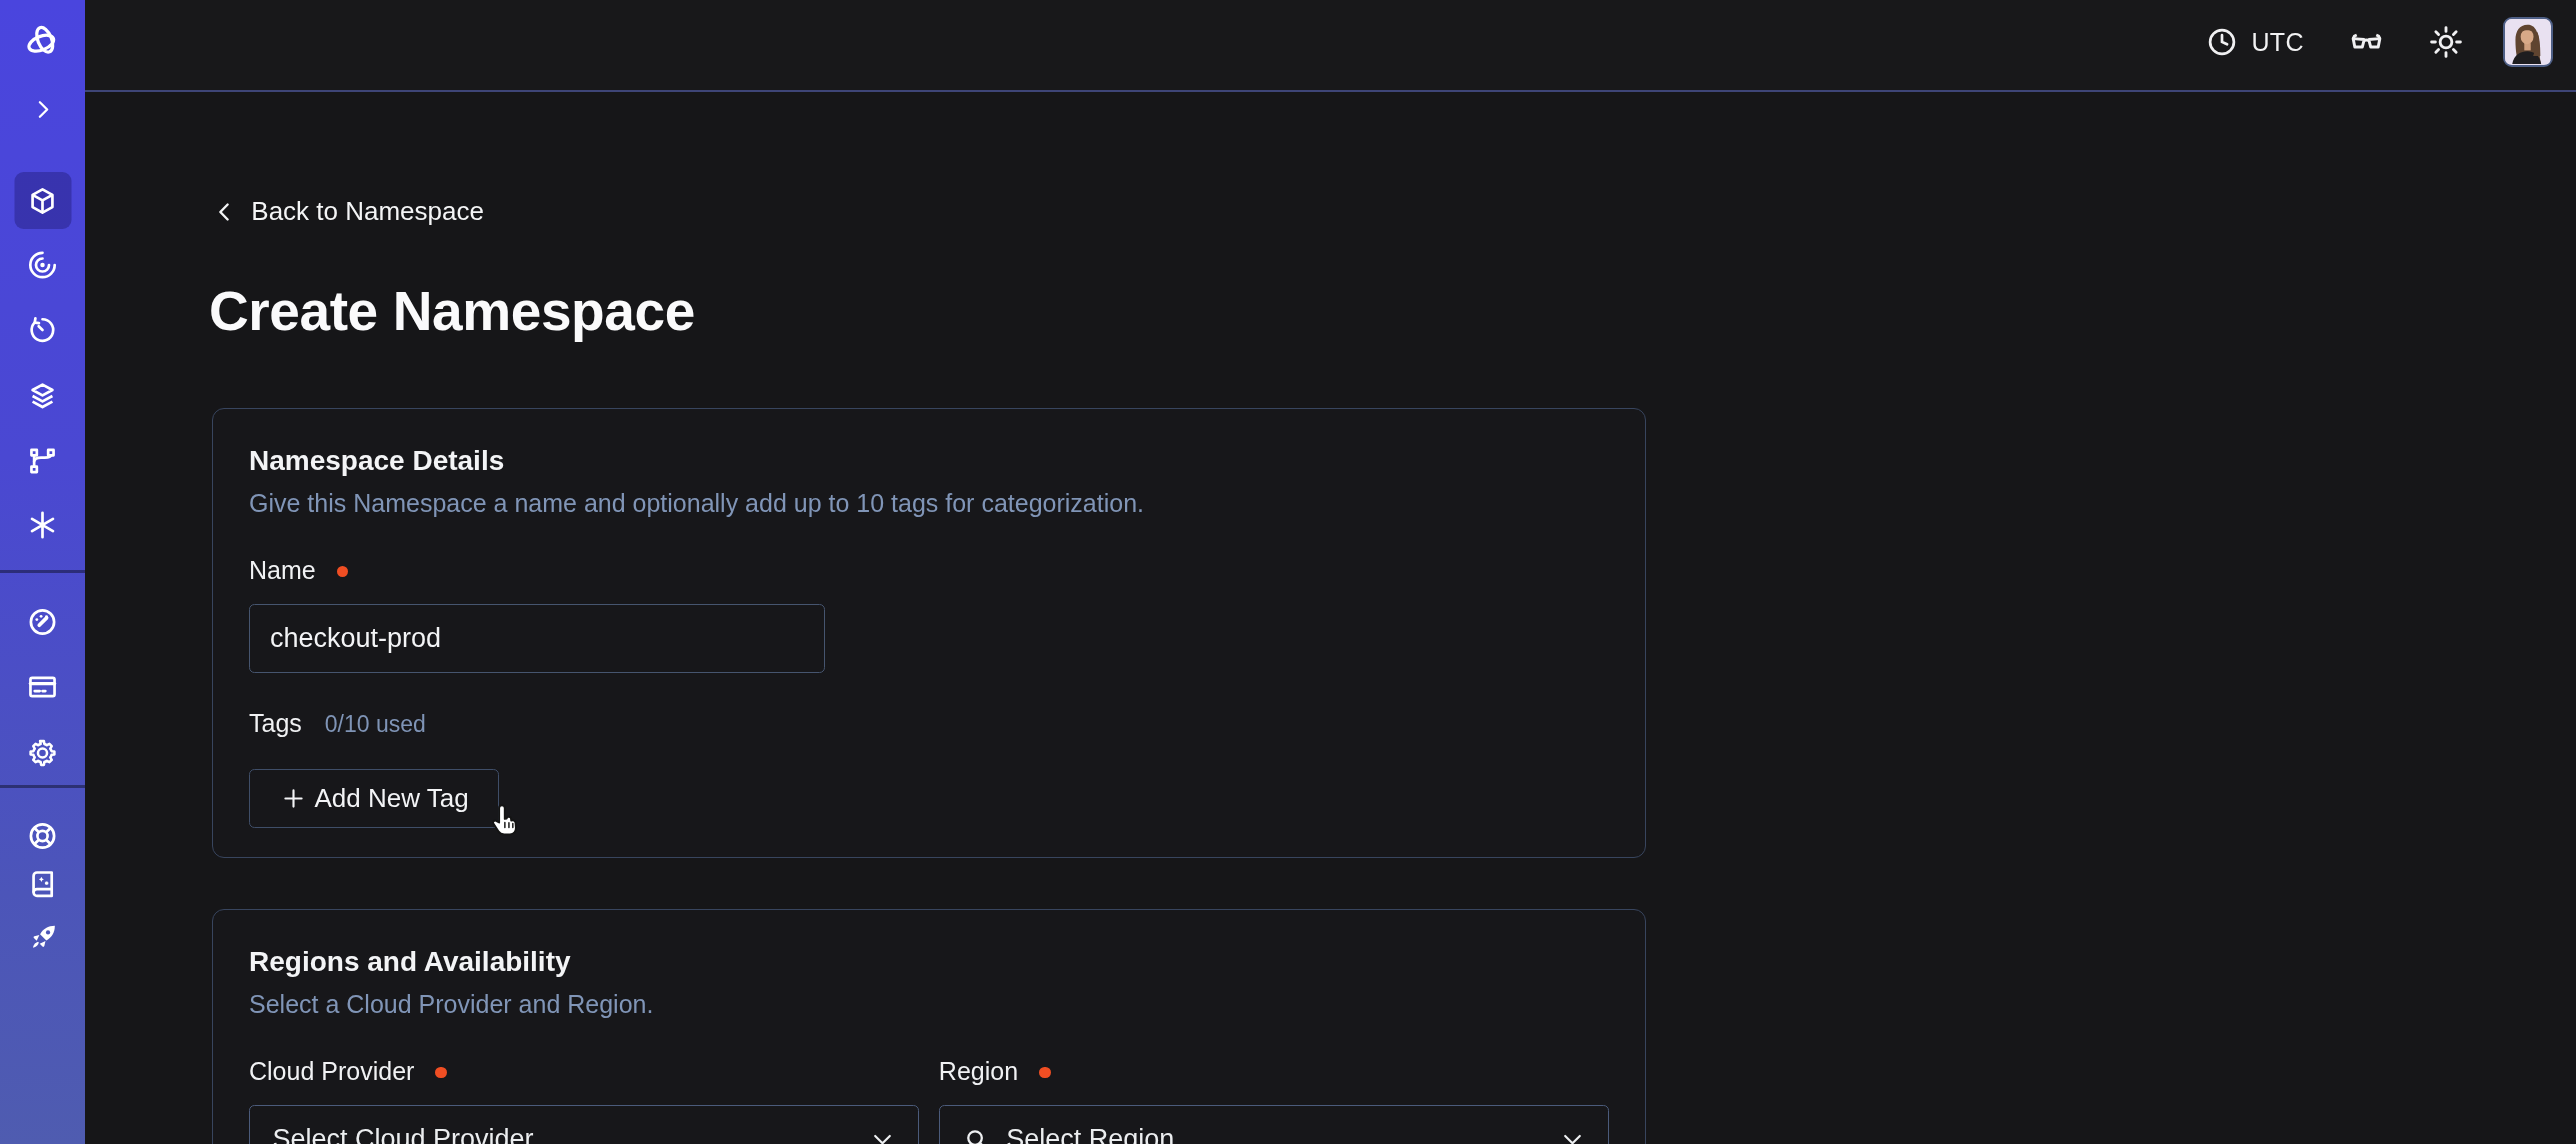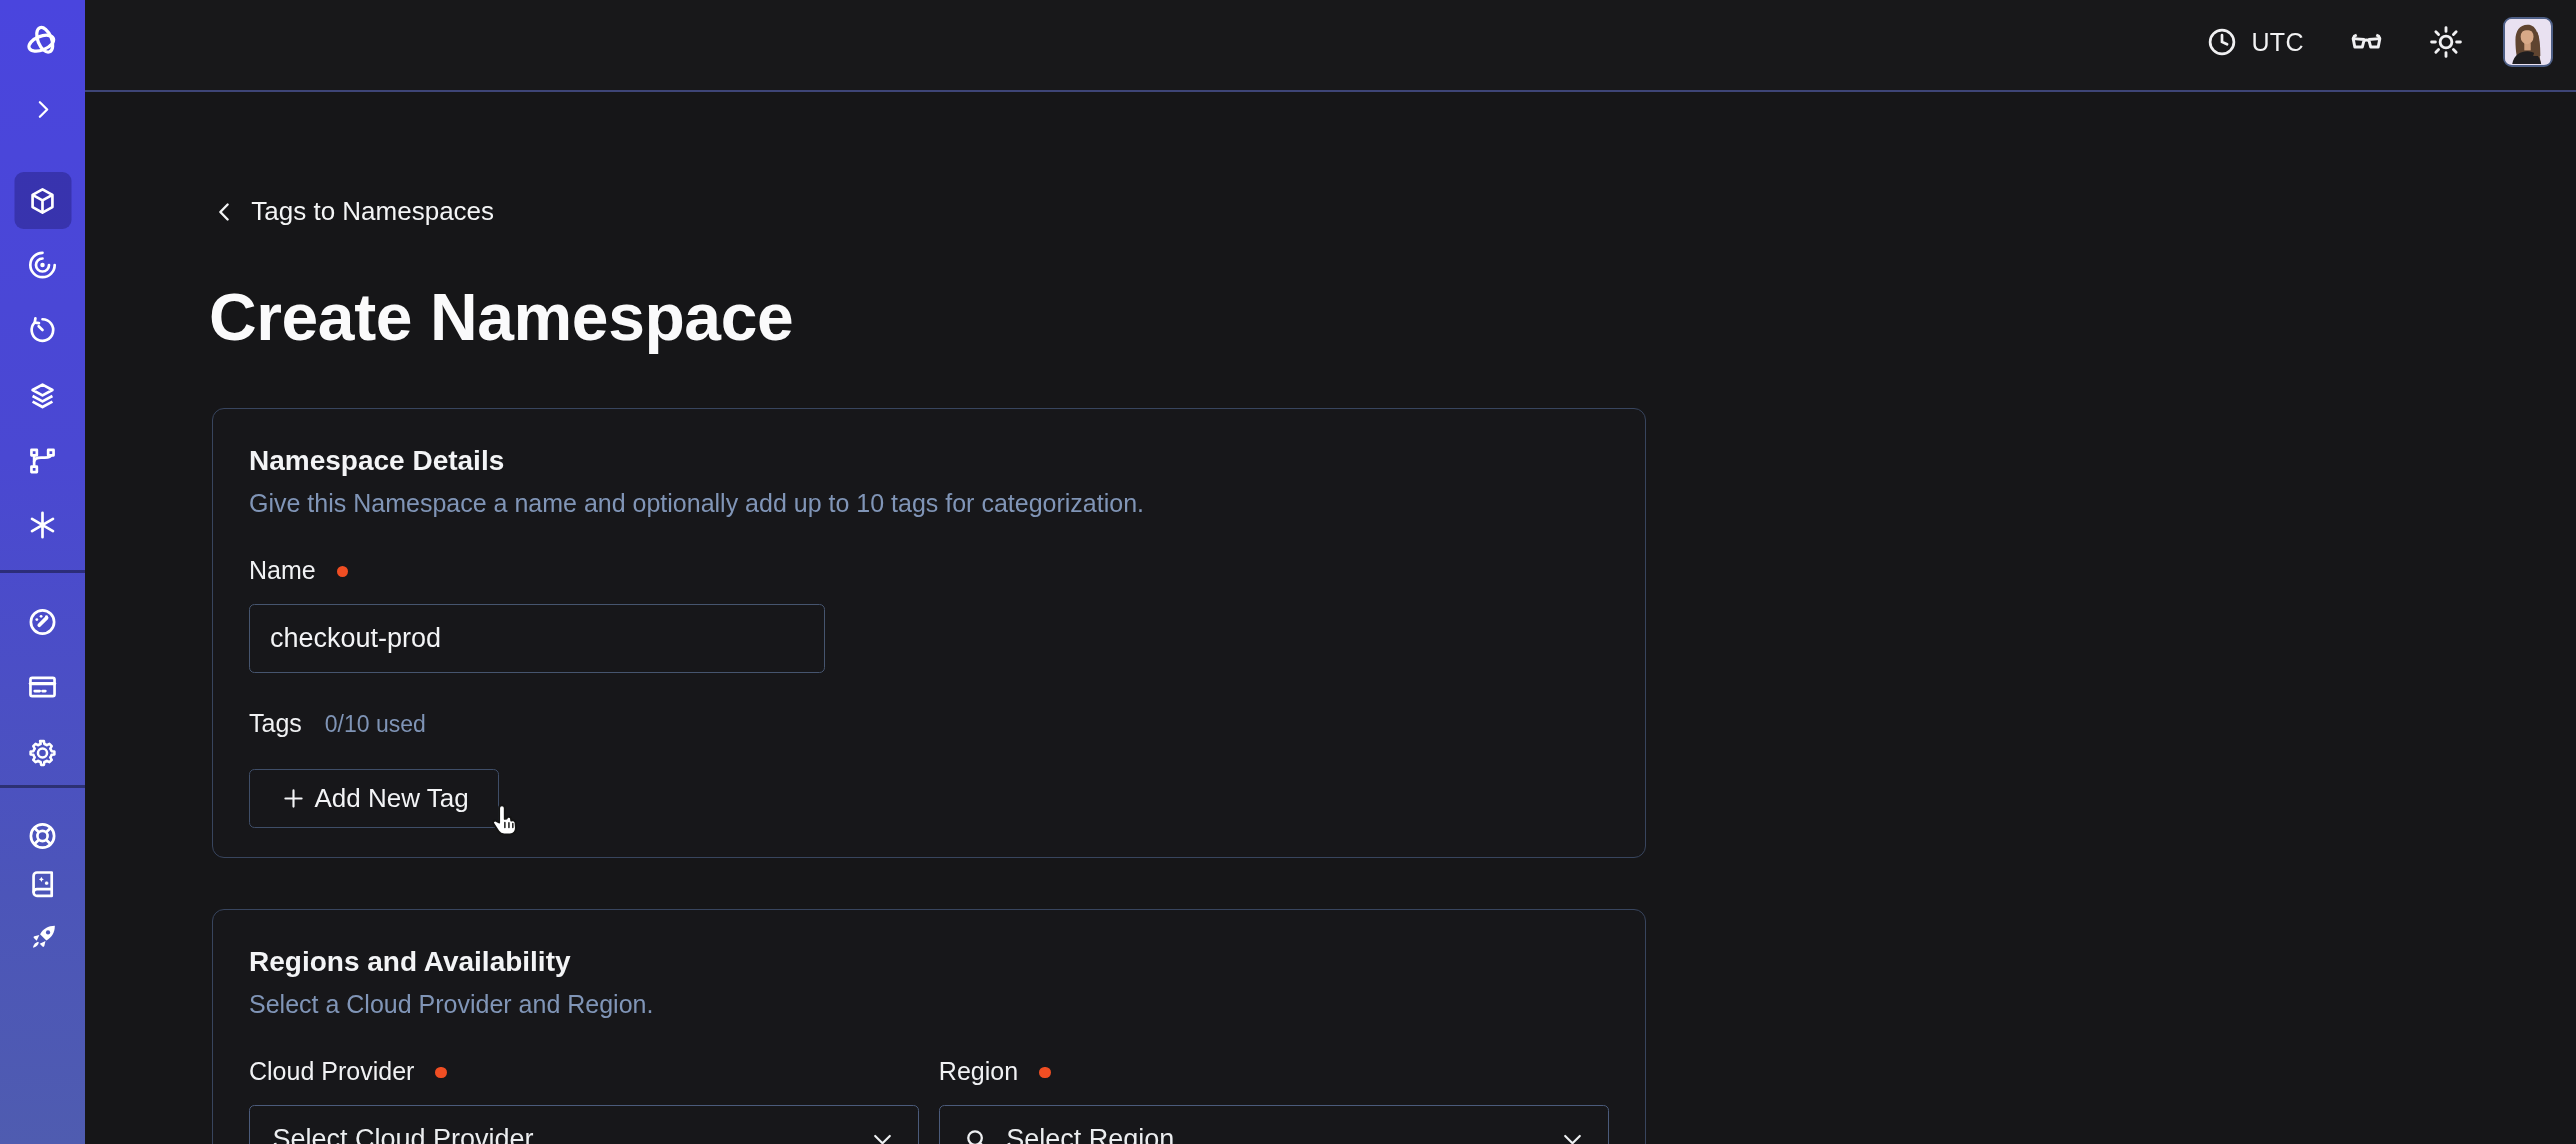--- a/index.html
+++ b/index.html
@@ -44,21 +44,21 @@
   .nav-btn.active { background:rgba(23,16,94,0.35); }
   .side-divider { position:absolute; left:0; right:0; height:2.7px; background:rgba(14,16,40,0.5); }
 
   
   .back-row {
     position:absolute; left:212px; top:196px; display:flex; align-items:center; gap:14.3px;
     color:#f4f5f6; font-size:26px; font-weight:500; cursor:pointer;
   }
   .page-title {
     position:absolute; left:209px; top:279px;
-    font-size:66px; font-weight:600; letter-spacing:-0.4px; color:#fafafb;
+    font-size:55px; font-weight:600; letter-spacing:-0.4px; color:#fafafb;
   }
   .card {
     position:absolute; left:212px; width:1434px;
     background:#17171a; border:1.8px solid #38455e; border-radius:12px;
     padding:36px;
   }
   .card-details { top:408px; height:450px; }
   .card-regions { top:909px; height:358px; }
   .card h2 { font-size:28px; font-weight:600; color:#f3f4f6; margin-bottom:11.6px; }
   .card .card-subtitle { font-size:25px; color:#8095b7; margin-bottom:38px; }
@@ -275,21 +275,21 @@
 </aside>
 
 <main>
 
   <div class="back-row">
     <span>
       <svg width="25" height="30" viewBox="0 0 24 24" fill="none" stroke="#f4f5f6" stroke-width="2.3" stroke-linecap="round" stroke-linejoin="round">
         <path d="M15 4.8 L8 12 L15 19.2"></path>
       </svg>
     </span>
-    <span>Tags to Namespaces</span>
+    <span>Back to Namespace</span>
   </div>
 
   <h1 class="page-title">Create Namespace</h1>
 
   <section class="card card-details">
     <h2>Namespace Details</h2>
     <p class="card-subtitle">Give this Namespace a name and optionally add up to 10 tags for categorization.</p>
 
     <div class="field-label">
       <span>Name</span>

